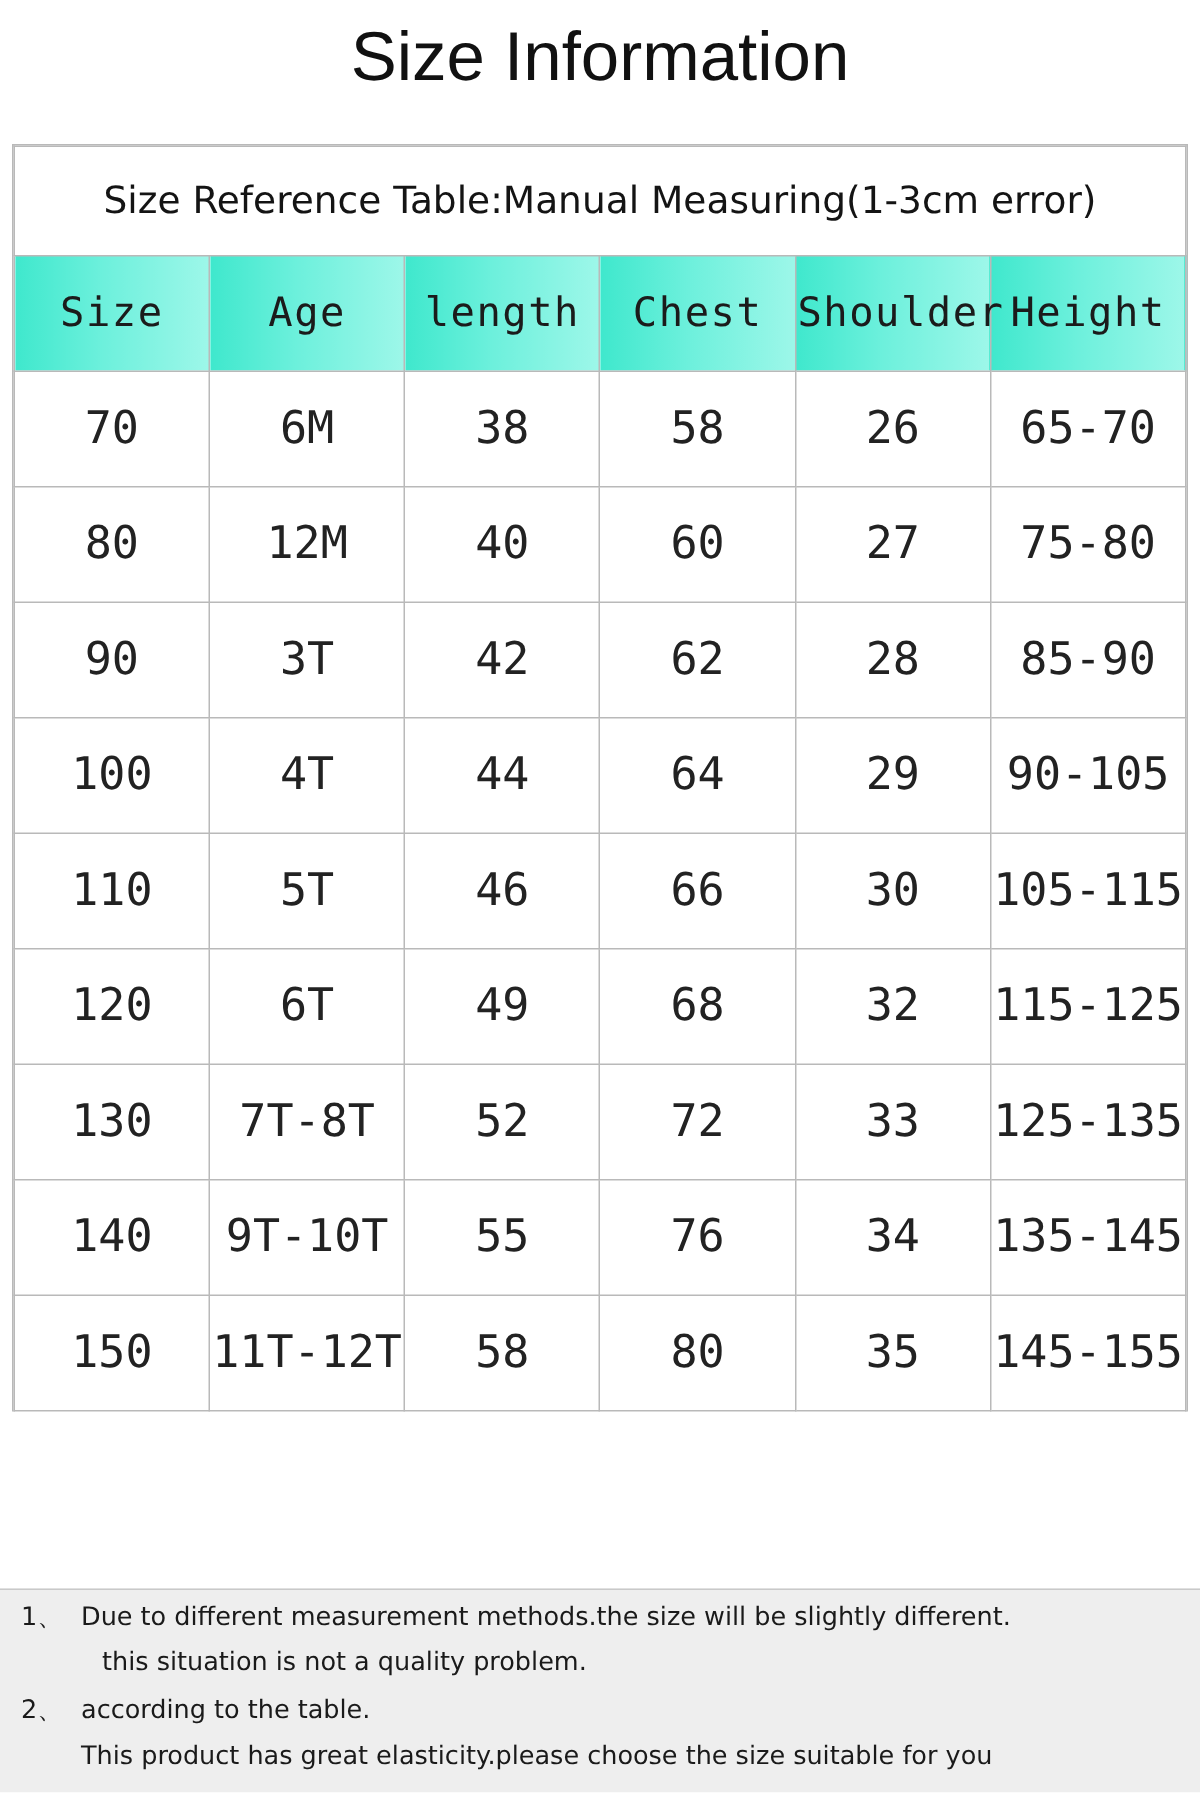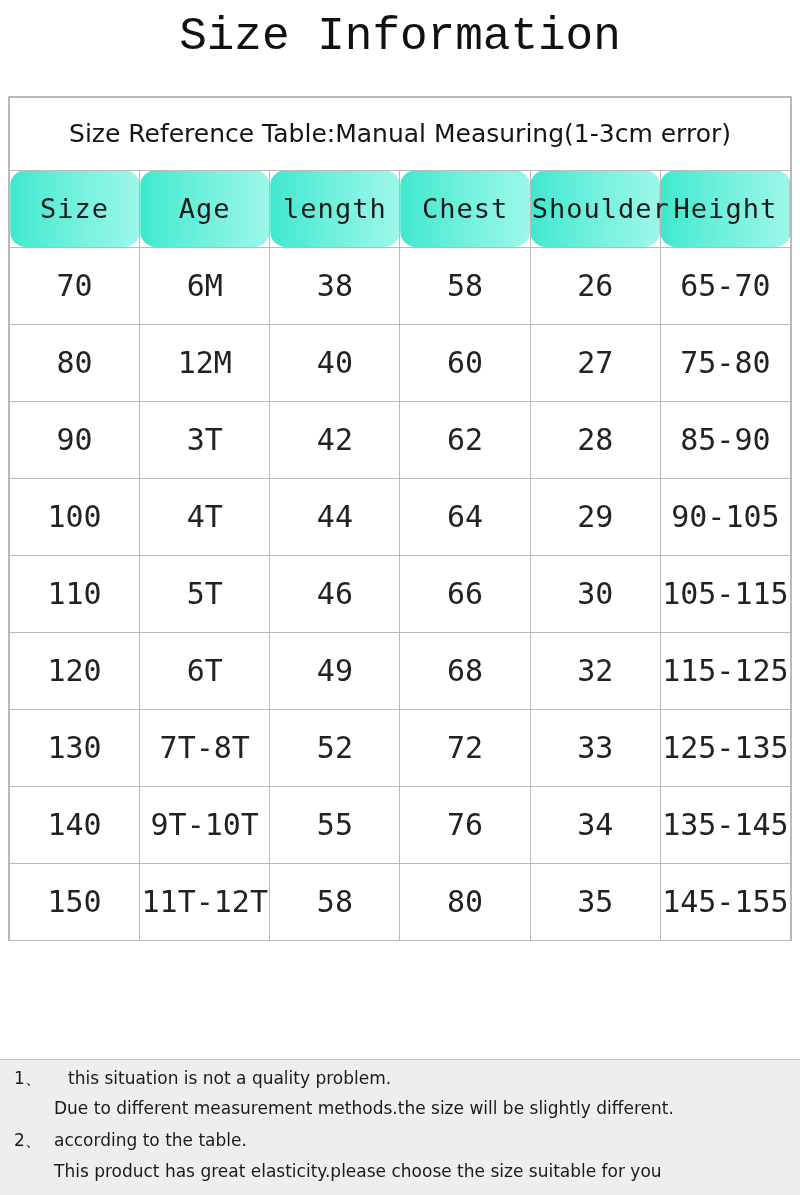--- a/index.html
+++ b/index.html
@@ -15,21 +15,21 @@
     overflow: hidden;
   }
   .page {
     position: relative;
     width: 800px;
     height: 1195px;
     box-sizing: border-box;
   }
   .title {
     text-align: center;
-    font-family: Liberation Mono, monospace;
+    font-family: Liberation Sans, sans-serif;
     font-size: 46px;
     font-weight: 400;
     letter-spacing: 0px;
     color: #111111;
     padding-top: 12px;
     padding-bottom: 8px;
     line-height: 1.1;
   }
   .table-wrap {
     margin: 25px 8px 0 8px;
@@ -58,21 +58,20 @@
     border-top: none;
   }
   .header-row th {
     height: 74px;
     background: #7ff0d9;
     background: linear-gradient(90deg, #3fe8cd 0%, #6df0dc 45%, #9df7e9 100%);
     font-family: "DejaVu Sans Mono", monospace;
     font-size: 27px;
     color: #1b1b1b;
     letter-spacing: 1px;
-    border-radius: 16px;
   }
   .data-row td {
     height: 74px;
     font-family: "DejaVu Sans Mono", monospace;
     font-size: 30px;
     color: #222222;
   }
   .notes {
     position: absolute;
     left: 0;
@@ -208,22 +207,22 @@
           <td>145-155</td>
         </tr>
       </tbody>
     </table>
   </div>
 
   <div class="notes">
     <div class="note note-block">
       <div class="note-num">1、</div>
       <div class="note-body">
+        <div class="note-line">Due to different measurement methods.the size will be slightly different.</div>
         <div class="note-line indent">this situation is not a quality problem.</div>
-        <div class="note-line">Due to different measurement methods.the size will be slightly different.</div>
       </div>
     </div>
     <div class="note">
       <div class="note-num">2、</div>
       <div class="note-body">
         <div class="note-line">according to the table.</div>
         <div class="note-line">This product has great elasticity.please choose the size suitable for you</div>
       </div>
     </div>
   </div>

